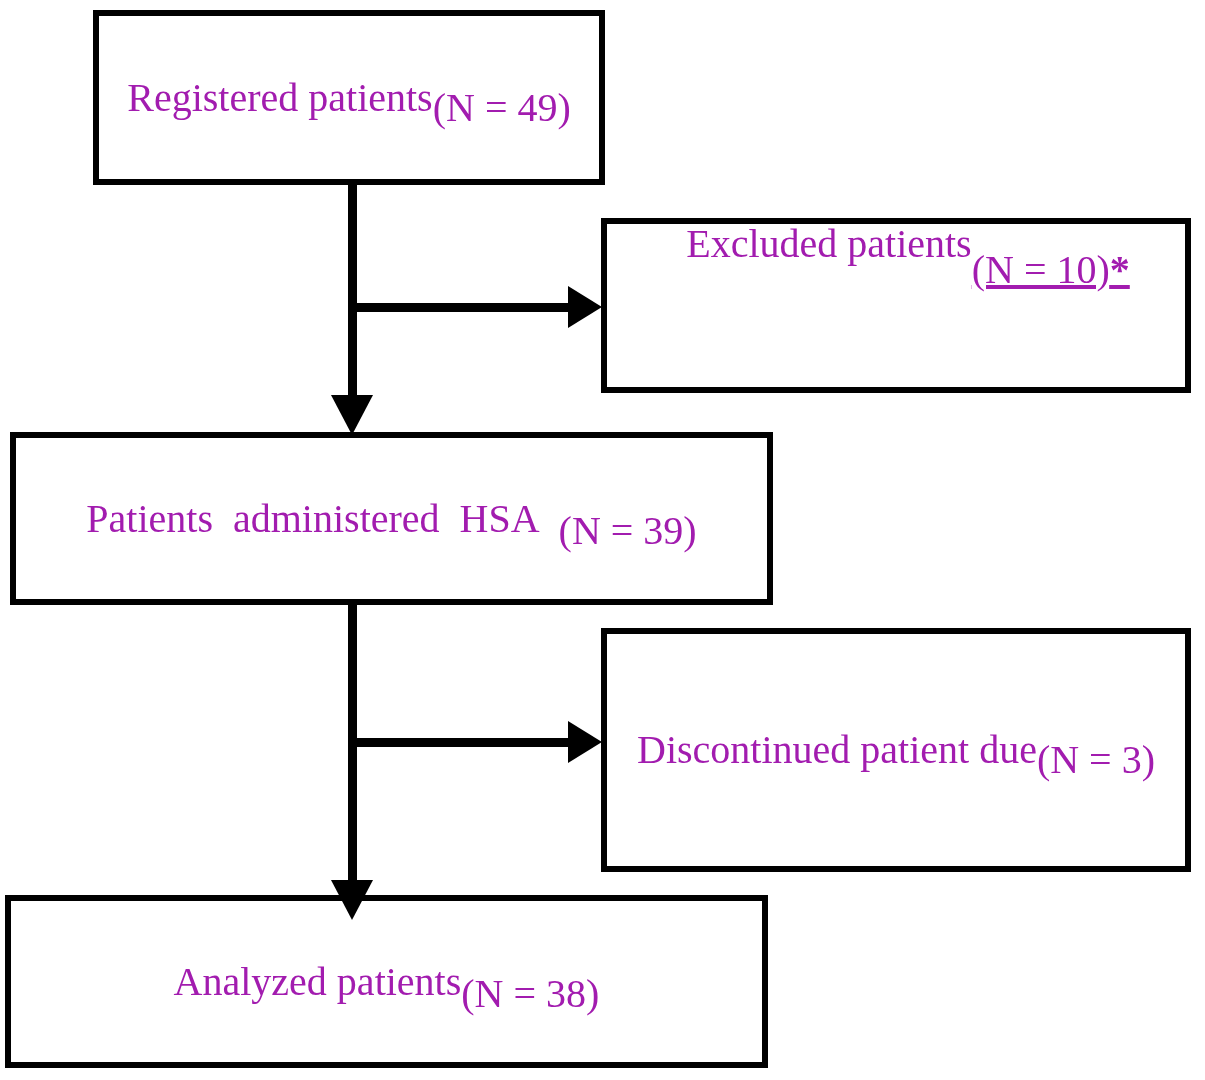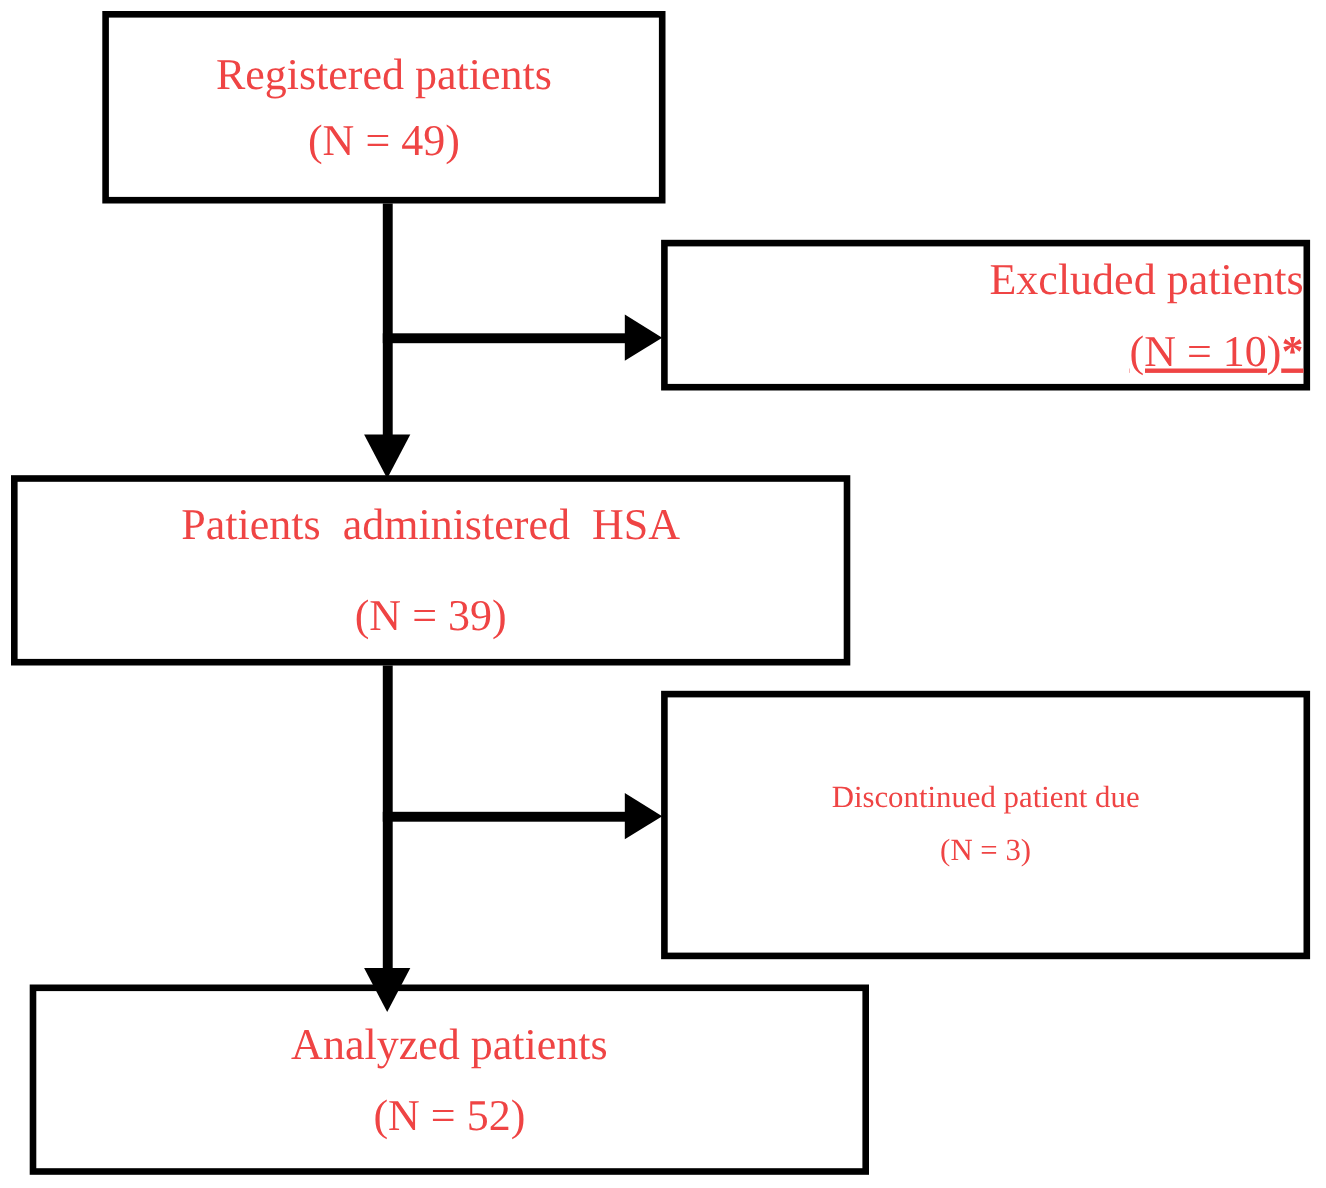--- a/index.html
+++ b/index.html
@@ -14,61 +14,61 @@
     background: #ffffff;
     overflow: hidden;
     font-family: "Liberation Serif", "DejaVu Serif", serif;
   }
   .node {
     position: absolute;
     box-sizing: border-box;
     border: 6px solid #000000;
     background: #ffffff;
     display: flex;
-    flex-direction: column;
+    flex-direction: row;
     align-items: center;
     justify-content: center;
-    color: #ef4444;
+    color: #a21caf;
     text-align: center;
   }
   .node .line {
     display: block;
     white-space: pre;
     line-height: 1.0;
   }
   
   #node-registered {
     left: 93px;  top: 10px;   width: 512px; height: 175px;
     font-size: 40px;
   }
   #node-registered .line + .line { margin-top: 20px; }
 
   #node-excluded {
-    left: 601px; top: 218px;  width: 590px; height: 137px;
+    left: 601px; top: 218px;  width: 590px; height: 175px;
     font-size: 40px;
-    align-items: flex-end;
+    align-items: flex-start;
     padding-left: 24px;
   }
   #node-excluded .line + .line { margin-top: 26px; text-decoration: underline; }
 
   #node-administered {
     left: 10px;  top: 432px;  width: 763px; height: 173px;
     font-size: 40px;
     gap: 19px;
   }
   #node-administered .line + .line { margin-top: 24px; }
 
   #node-discontinued {
     left: 601px; top: 628px;  width: 590px; height: 244px;
-    font-size: 28px;
+    font-size: 40px;
   }
   #node-discontinued .line + .line { margin-top: 20px; }
 
   #node-analyzed {
-    left: 27px;  top: 895px;  width: 763px; height: 173px;
+    left: 5px;  top: 895px;  width: 763px; height: 173px;
     font-size: 40px;
   }
   #node-analyzed .line + .line { margin-top: 24px; }
 
   .asterisk { font-weight: 700; }
 
   
   .vline {
     position: absolute;
     background: #000000;
@@ -128,21 +128,21 @@
     <span class="line">(N = 39)</span>
   </div>
 
   <div class="node" id="node-discontinued">
     <span class="line">Discontinued patient due</span>
     <span class="line">(N = 3)</span>
   </div>
 
   <div class="node" id="node-analyzed">
     <span class="line">Analyzed patients</span>
-    <span class="line">(N = 52)</span>
+    <span class="line">(N = 38)</span>
   </div>
 
   <div class="vline" id="trunk-1"></div>
   <div class="arrow-down" id="arrowhead-1"></div>
   <div class="hline" id="branch-1"></div>
   <div class="arrow-right" id="branch-arrow-1"></div>
 
   <div class="vline" id="trunk-2"></div>
   <div class="arrow-down" id="arrowhead-2"></div>
   <div class="hline" id="branch-2"></div>

